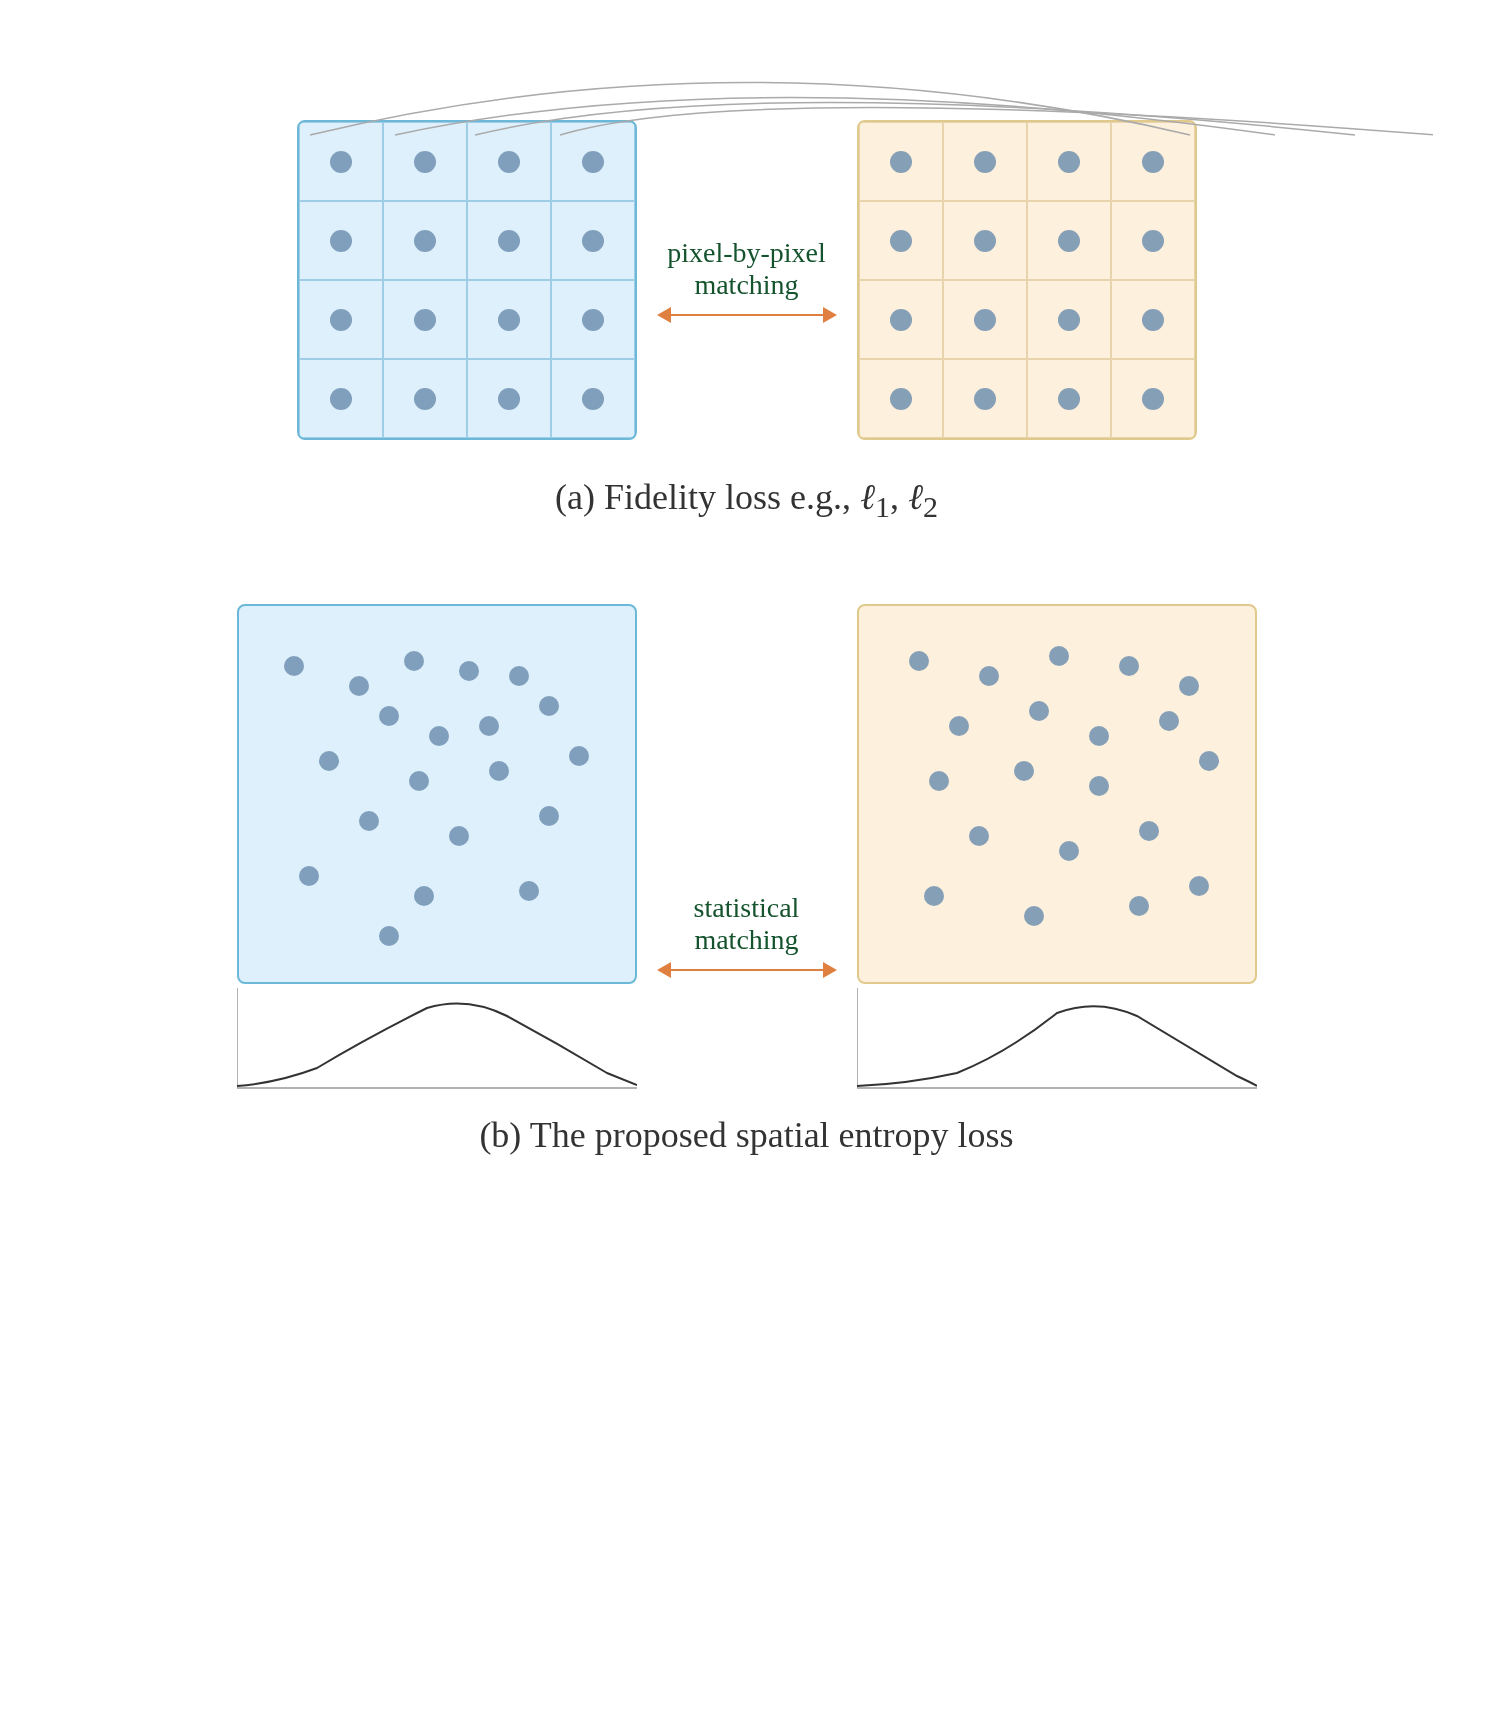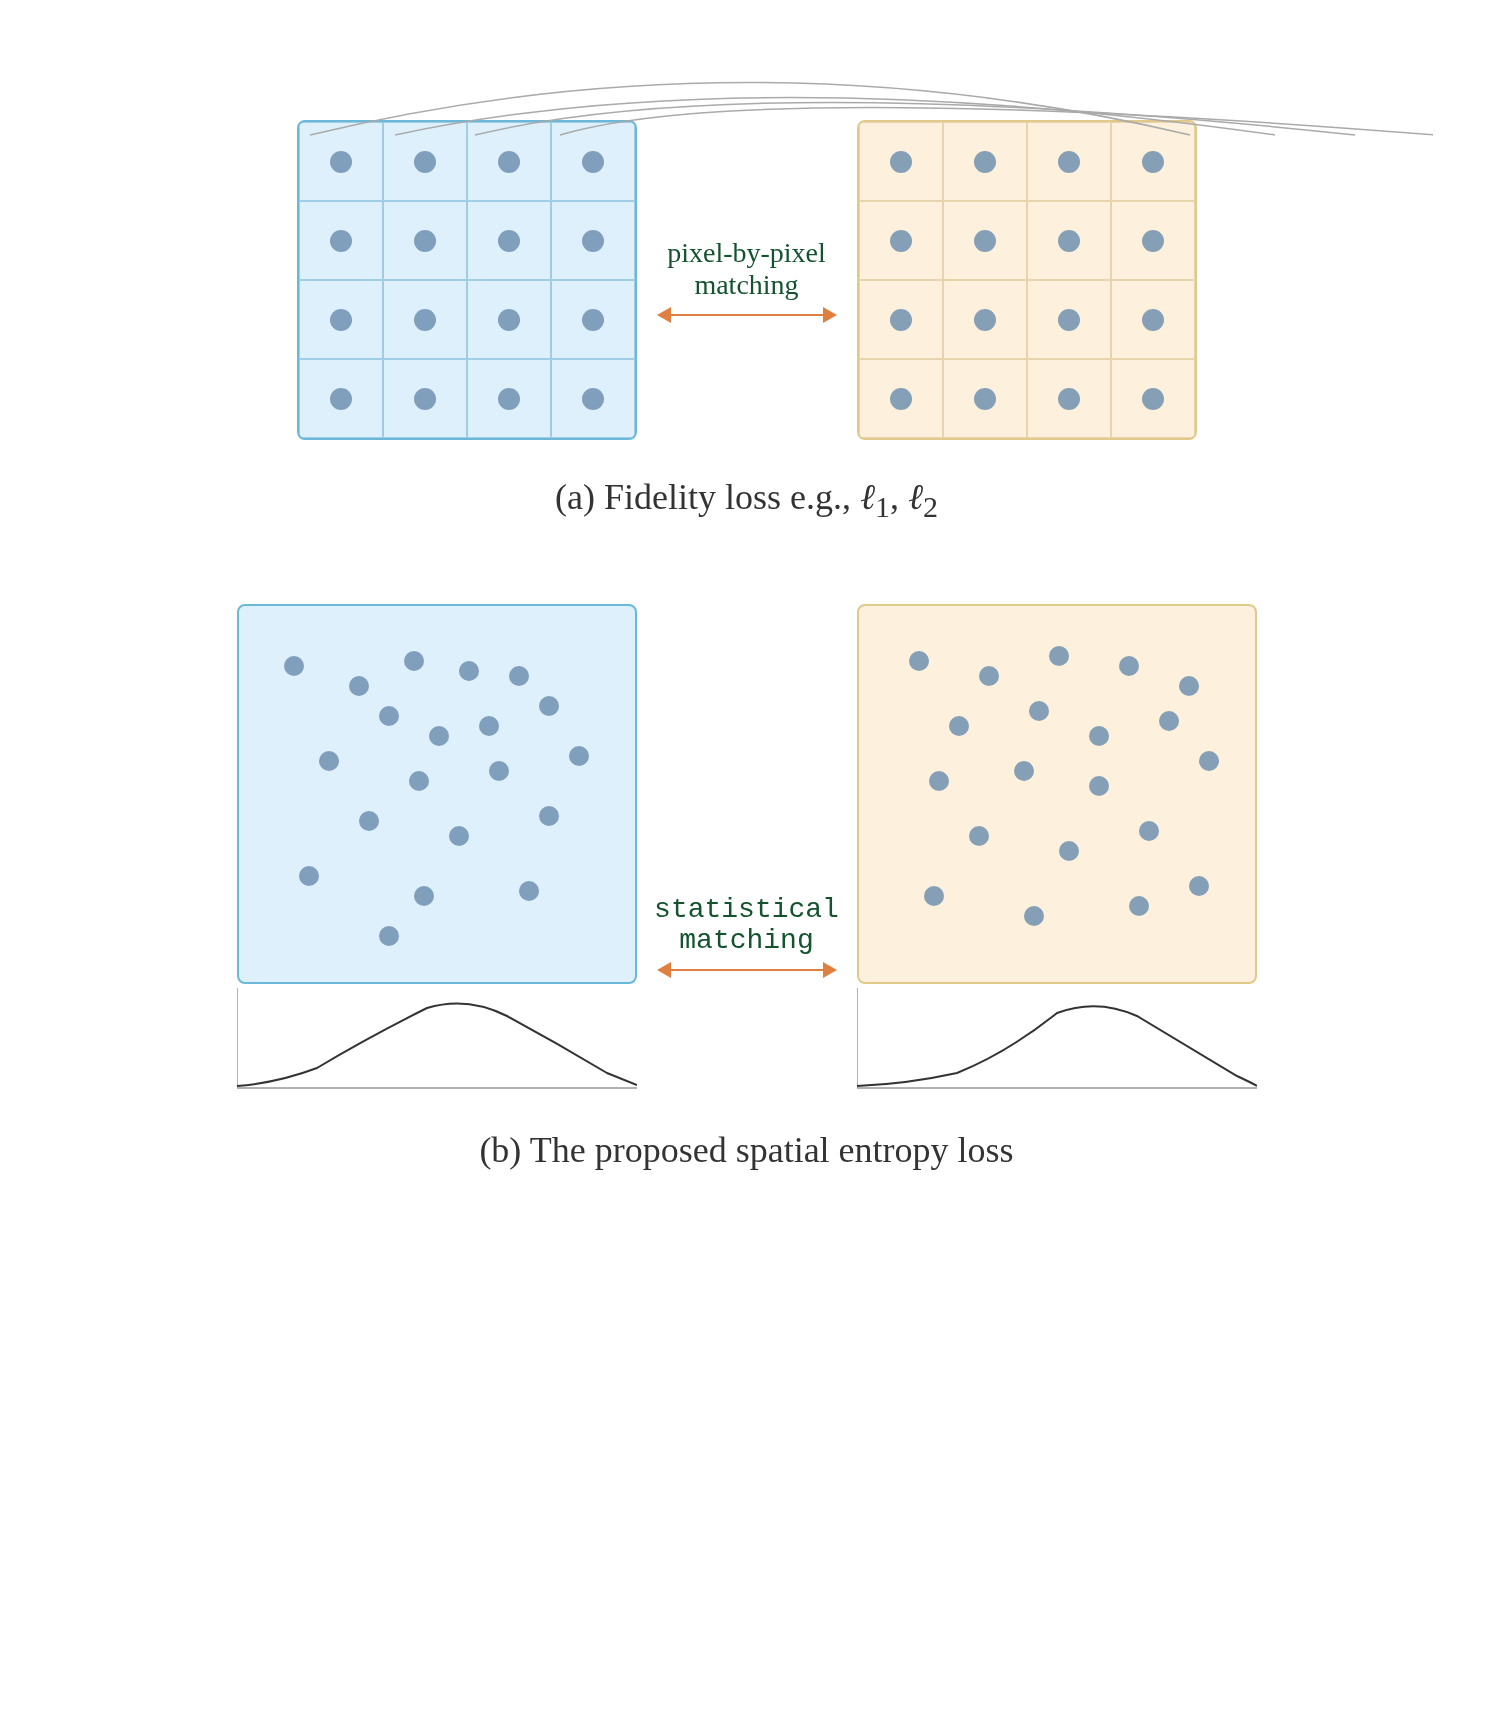--- a/index.html
+++ b/index.html
@@ -133,21 +133,20 @@
       text-align: center;
     }
 
     
     .section-b-diagram {
       width: 100%;
       display: flex;
       align-items: flex-end;
       justify-content: center;
       margin-bottom: 10px;
-      font-family: Liberation Mono, monospace;
     }
 
     .scatter-wrapper {
       display: flex;
       flex-direction: column;
       align-items: center;
     }
 
     .scatter-box {
       position: relative;
@@ -403,16 +402,16 @@
         </div>
 
       <svg class="density-chart" viewBox="0 0 400 110" preserveAspectRatio="none">
         <line x1="0" y1="100" x2="400" y2="100" stroke="#999" stroke-width="1.5"></line>
         <line x1="0" y1="0" x2="0" y2="100" stroke="#999" stroke-width="1.5"></line>
         <path d="M 0 98 Q 50 96 100 85 Q 150 65 200 25 Q 240 10 280 28 Q 330 58 380 88 Q 395 95 400 98" stroke="#333" stroke-width="2" fill="none"></path>
       </svg>
     </div>
   </div>
 
-  <div class="section-caption" style="margin-top:21px;">
+  <div class="section-caption" style="margin-top:6px;">
     <span>(b) The proposed spatial entropy loss</span>
   </div>
 </div>
 
 </body></html>

